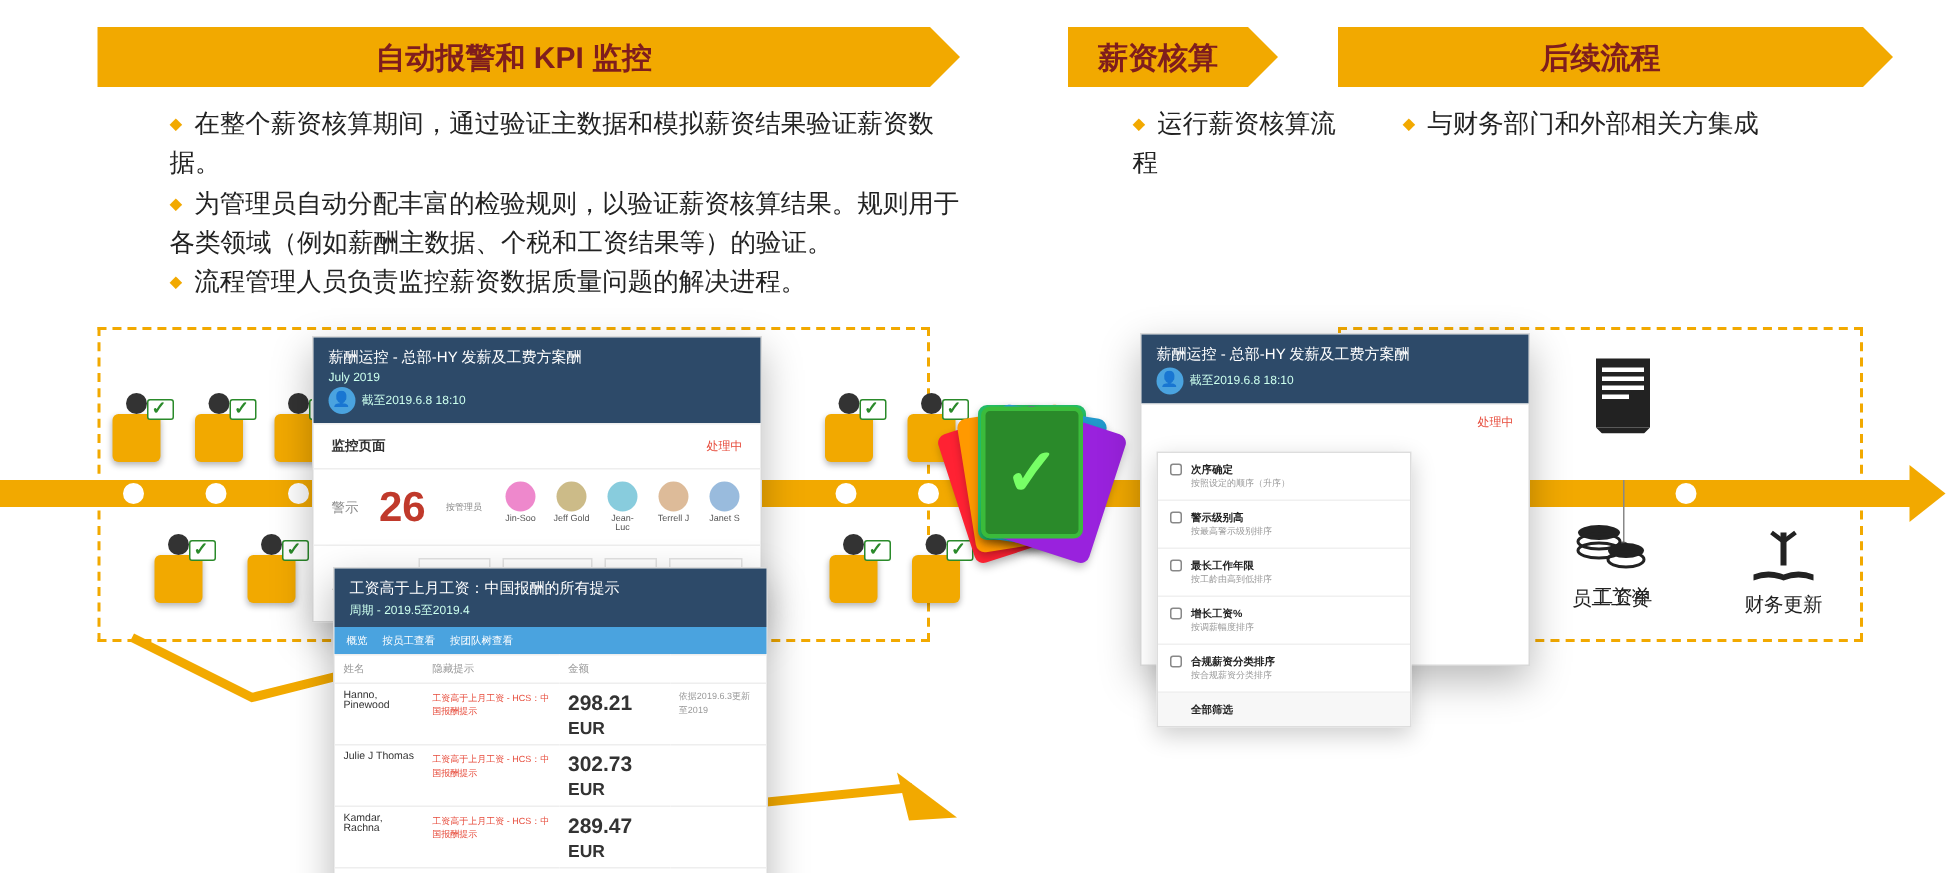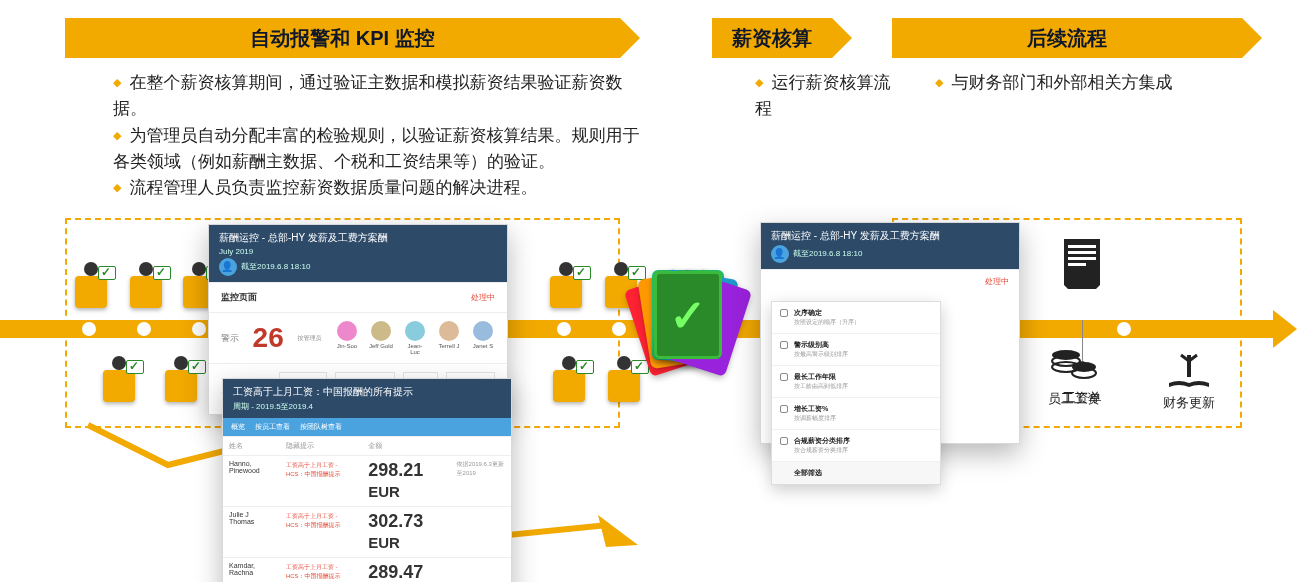--- a/index.html
+++ b/index.html
@@ -11,21 +11,21 @@
     height: 582px;
     position: relative;
     overflow: hidden;
   }
   
   .banner {
     position: absolute;
     top: 18px;
     height: 40px;
     background: #f2a900;
-    color: #0f172a;
+    color: #7f1d1d;
     font-weight: 700;
     font-size: 20px;
     display: flex;
     align-items: center;
     justify-content: center;
     padding: 16px 20px;
   }
   .banner::after {
     content: '';
     position: absolute;
@@ -170,21 +170,21 @@
   .s-dash .stat.b .v{ color:#2980b9; font-weight:700; font-size:12px;}
   .s-dash .stat.g .v{ color:#16a085; font-weight:700; font-size:12px;}
   .s-dash .stat .v{ font-size:12px; font-weight:700; color:#555;}
   .link { color:#e74c3c; font-size:8px;}
 
   
   .s-tab { left: 222px; top: 378px; width: 290px; }
   .s-tab .bar { background:#4aa3df; color:#fff; font-size:7px; padding:4px 8px; display:flex; gap:10px;}
   .s-tab table { width:100%; border-collapse:collapse; font-size:7px; color:#333;}
   .s-tab td { padding:4px 6px; border-top:1px solid #eee; vertical-align:top;}
-  .s-tab .amt { font-size:18px; font-weight:700; text-align:left;}
+  .s-tab .amt { font-size:14px; font-weight:700; text-align:left;}
   .s-tab .lk { color:#e74c3c; font-size:6px; display:block; margin-top:1px;}
 
   
   .s-drop { left: 760px; top: 222px; width: 260px; }
   .s-drop .sec { padding:6px 10px; font-size:8px; display:flex; justify-content:space-between; border-top:1px solid #eee;}
   .s-drop .menu { position:absolute; left:10px; top:78px; width:170px; background:#fff; border:1px solid #ddd; box-shadow:0 5px 15px rgba(0,0,0,.2);}
   .s-drop .menu .it { padding:6px 8px; font-size:7px; border-top:1px solid #f0f0f0; display:flex; gap:6px;}
   .s-drop .menu .it:first-child{border-top:none;}
   .s-drop .menu .it .cb { width:8px;height:8px;border:1px solid #888;border-radius:2px;flex:0 0 8px;margin-top:1px;}
   .s-drop .menu .it .tt { font-weight:700; color:#222;}

